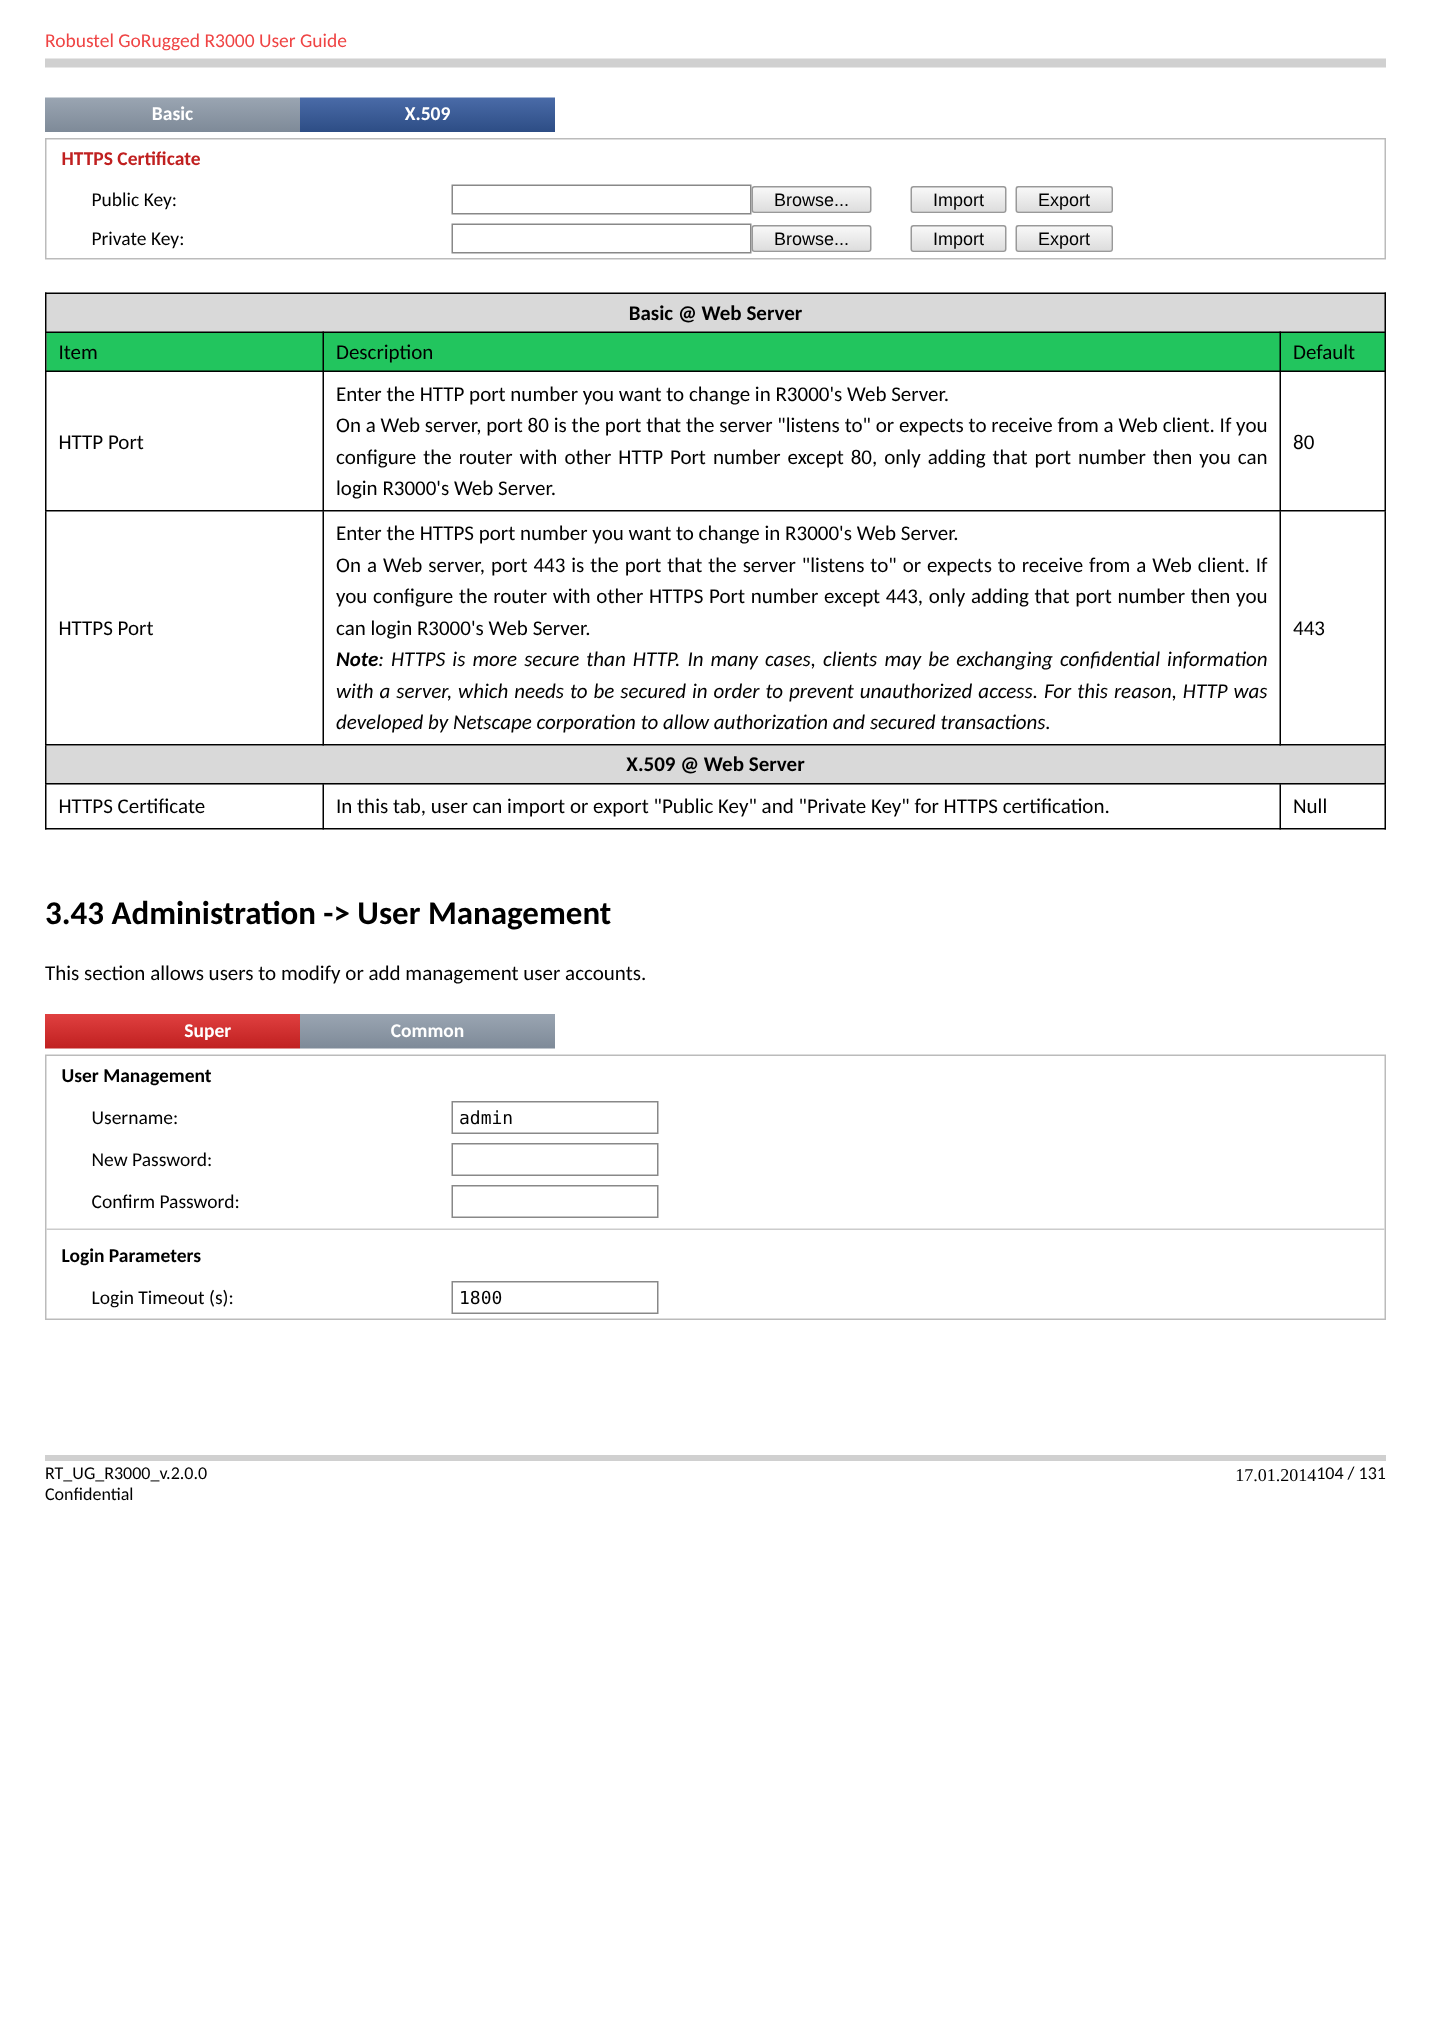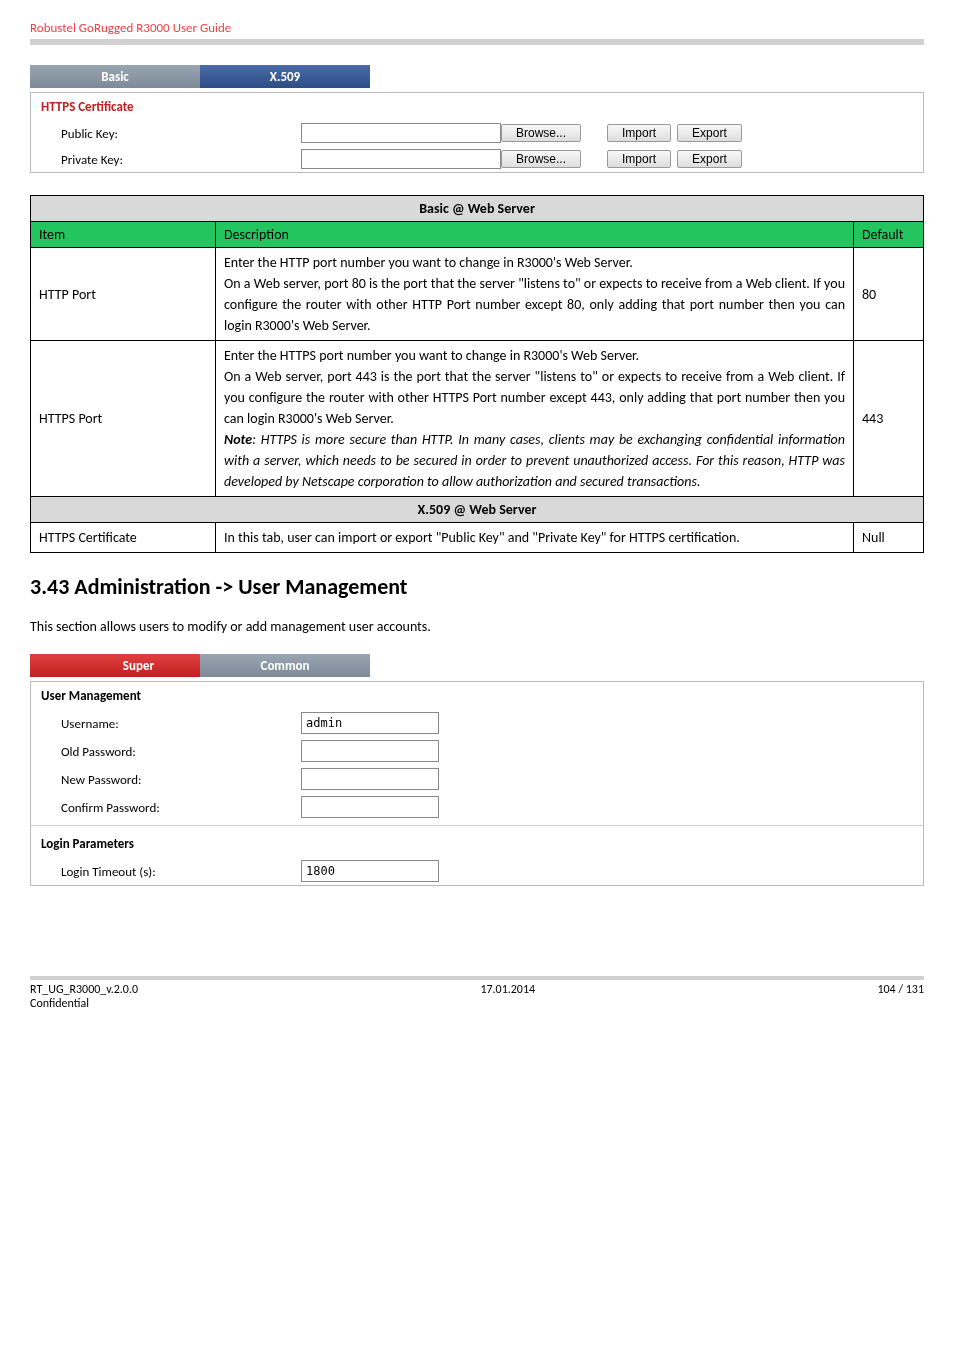--- a/index.html
+++ b/index.html
@@ -115,36 +115,36 @@
   }
   .subhead-row td { padding: 4px 8px; }
   .col-item { width: 185px; }
   .col-default { width: 70px; }
   .justify { text-align: justify; line-height: 1.5; }
   .vcenter { vertical-align: middle !important; }
 
   h2.section {
     font-size: 22px;
     font-weight: bold;
-    margin: 20px 0 18px 0;
+    margin: 42px 0 18px 0;
   }
   .section-intro {
     font-size: 14px;
     margin-bottom: 19px;
   }
   .footer {
     margin-top: 90px;
     border-top: 4px solid #d0d0d0;
     padding-top: 2px;
     font-size: 12px;
     display: flex;
     justify-content: space-between;
   }
   .footer-left { text-align: left; }
-  .footer-center { text-align: center; flex: 1; }
+  .footer-center { text-align: right; flex: 1; font-family: Liberation Serif, serif; }
   .footer-right { text-align: right; }
 </style>
 </head>
 <body>
 
 <div class="doc-header">Robustel GoRugged R3000 User Guide</div>
 
 <div class="tabs">
   <div class="tab tab-inactive">Basic</div>
   <div class="tab tab-active">X.509</div>
@@ -212,24 +212,20 @@
   <div class="tab tab-red">Super</div>
   <div class="tab tab-inactive">Common</div>
 </div>
 <div class="panel">
   <div class="panel-title-black">User Management</div>
   <div class="panel-row">
     <span class="panel-label">Username:</span>
     <input class="text-input" type="text" value="admin" style="">
   </div>
   <div class="panel-row">
-    <span class="panel-label">Old Password:</span>
-    <input class="text-input" type="password" value="" style="">
-  </div>
-  <div class="panel-row">
     <span class="panel-label">New Password:</span>
     <input class="text-input" type="password" value="" style="">
   </div>
   <div class="panel-row">
     <span class="panel-label">Confirm Password:</span>
     <input class="text-input" type="password" value="" style="">
   </div>
   <div style="border-top:1px solid #ccc; margin: 4px 0;"></div>
   <div class="panel-title-black">Login Parameters</div>
   <div class="panel-row">

